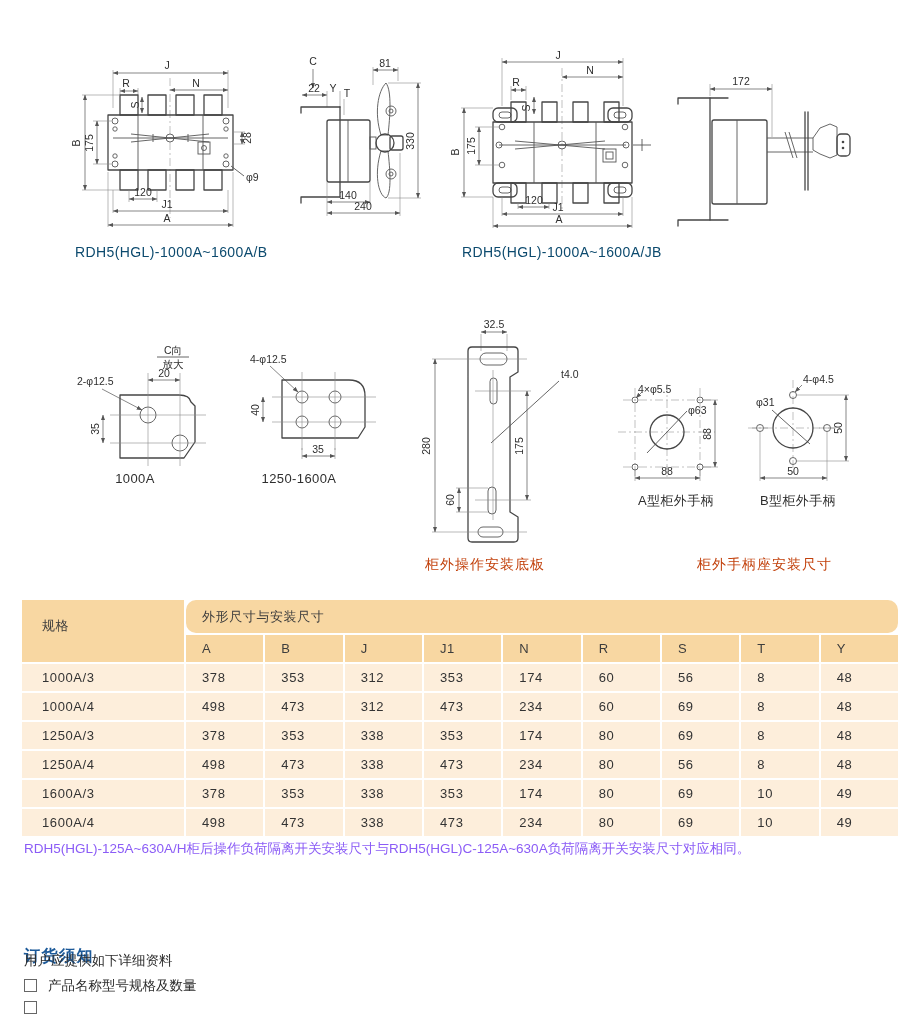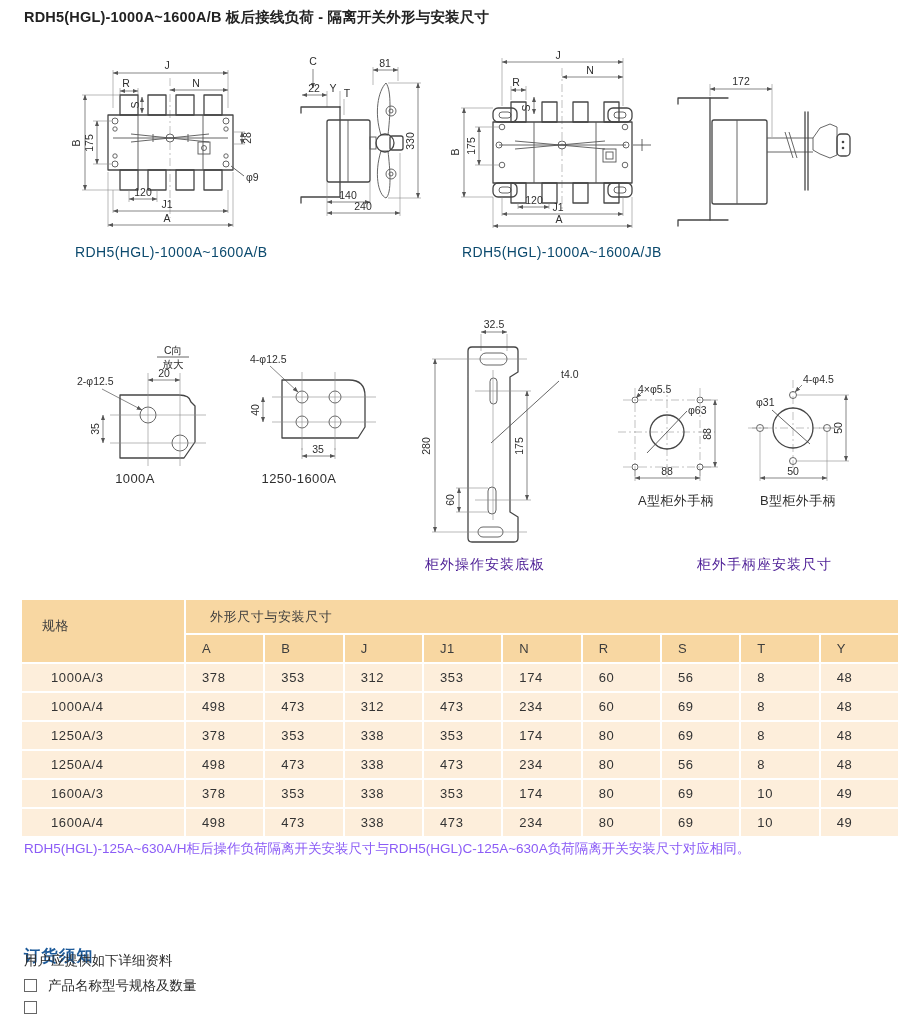--- a/index.html
+++ b/index.html
@@ -3,59 +3,58 @@
 <meta charset="utf-8">
 <style>
   * { margin:0; padding:0; box-sizing:border-box; }
   html,body { background:#fff; }
   .page { position:relative; width:920px; height:1021px; background:#fff;
           font-family:"Liberation Sans",sans-serif; color:var(--text-color,#333); overflow:hidden; }
   .abs { position:absolute; }
   .title { left:24px; top:8px; font-size:14.5px; font-weight:bold; color:#222; letter-spacing:0.2px; }
   .cap { font-size:14px; color:#0c4a6e; letter-spacing:0.4px;text-align:right; }
   .cap-sm { font-size:13px; color:#2e2e2e; letter-spacing:0.4px; }
-  .cap-cn { font-size:14px; color:#4c1d95; letter-spacing:1px; }
+  .cap-cn { font-size:14px; color:#c2410c; letter-spacing:1px; }
   svg.d-svg { position:absolute; overflow:visible; }
   .ln  { fill:none; stroke:#454545; stroke-width:1.3; stroke-linejoin:round; stroke-linecap:round; }
   .th  { fill:none; stroke:#555; stroke-width:0.9; }
   .ext { fill:none; stroke:#8a8a8a; stroke-width:0.6; }
   .cl  { fill:none; stroke:#999; stroke-width:0.6; stroke-dasharray:8 3 2 3; }
   .dim { fill:none; stroke:#555; stroke-width:0.7; marker-start:url(#ar); marker-end:url(#ar); }
   .lead{ fill:none; stroke:#555; stroke-width:0.7; marker-end:url(#ar); }
   .dt  { fill:#2e2e2e; font-family:"Liberation Sans",sans-serif; font-size:10.5px; }
   .dtm { text-anchor:middle; }
   table.dims { position:absolute; left:20px; top:598px; width:880px; table-layout:fixed;
                border-collapse:separate; border-spacing:2px; font-size:13px; }
   table.dims th, table.dims td { text-align:left; font-weight:normal; letter-spacing:0.6px; }
-  .grp-h  { background:var(--table-header-bg,#f8d7a2); padding:8px 0 7px 24px; color:#3d3d3d; }
+  .grp-h  { background:var(--table-header-bg,#f8d7a2); padding:8px 0 7px 16px; color:#3d3d3d;border-radius:10px; }
   .col-h  { background:var(--table-header-bg,#f8d7a2); padding:6px 0 6px 16px; color:#3d3d3d; }
   .spec-h { background:var(--table-header-bg,#f8d7a2); padding:6px 0 17px 20px; color:#3d3d3d; }
   td.cell { background:var(--table-row-bg,#fdeedb); padding:6px 0 6px 16px; color:#333; }
-  td.spec { padding-left:29px; }
+  td.spec { padding-left:20px; }
   .note { left:24px; font-size:13.5px; color:#8b5cf6; }
   .order-h { left:24px; top:906px; font-size:16px; font-weight:bold;
              color:var(--accent-blue,#1d5a99); letter-spacing:1.5px;margin-top:40px; }
   .chk-line { left:24px; font-size:13.5px; color:#2c2c2c; }
   .chk { display:inline-block; width:13px; height:13px; border:1.3px solid #666;
          margin-right:11px; vertical-align:-2px; background:#fff; }
 </style>
 </head>
 <body>
 
 <div class="page">
 
   <svg width="0" height="0" style="position:absolute" aria-hidden="true">
     <defs>
       <marker id="ar" viewBox="0 0 10 10" refX="9.5" refY="5" markerWidth="8" markerHeight="8" orient="auto-start-reverse">
         <path d="M0,1.2 L10,5 L0,8.8 Z" fill="#555"></path>
       </marker>
     </defs>
   </svg>
 
-  <div class="abs title">RDH5(HGL)-1000A~1600A/B 板后接线负荷 - 隔离开关外形与安装尺寸</div>
 
   <svg class="d-svg" style="left:63px;top:50px" width="250" height="192" viewBox="0 0 250 192">
     <line class="ext" x1="50" y1="58" x2="50" y2="20"></line>
       <line class="ext" x1="165" y1="58" x2="165" y2="20"></line>
     <line class="dim" x1="50" y1="23" x2="165" y2="23"></line>
     <text class="dt dtm" x="104" y="19">J</text>
     <line class="cl" x1="107" y1="28" x2="107" y2="168"></line>
     <line class="dim" x1="107" y1="40" x2="165" y2="40"></line>
     <text class="dt dtm" x="133" y="37">N</text>
     <line class="ext" x1="57" y1="45" x2="57" y2="38"></line>

